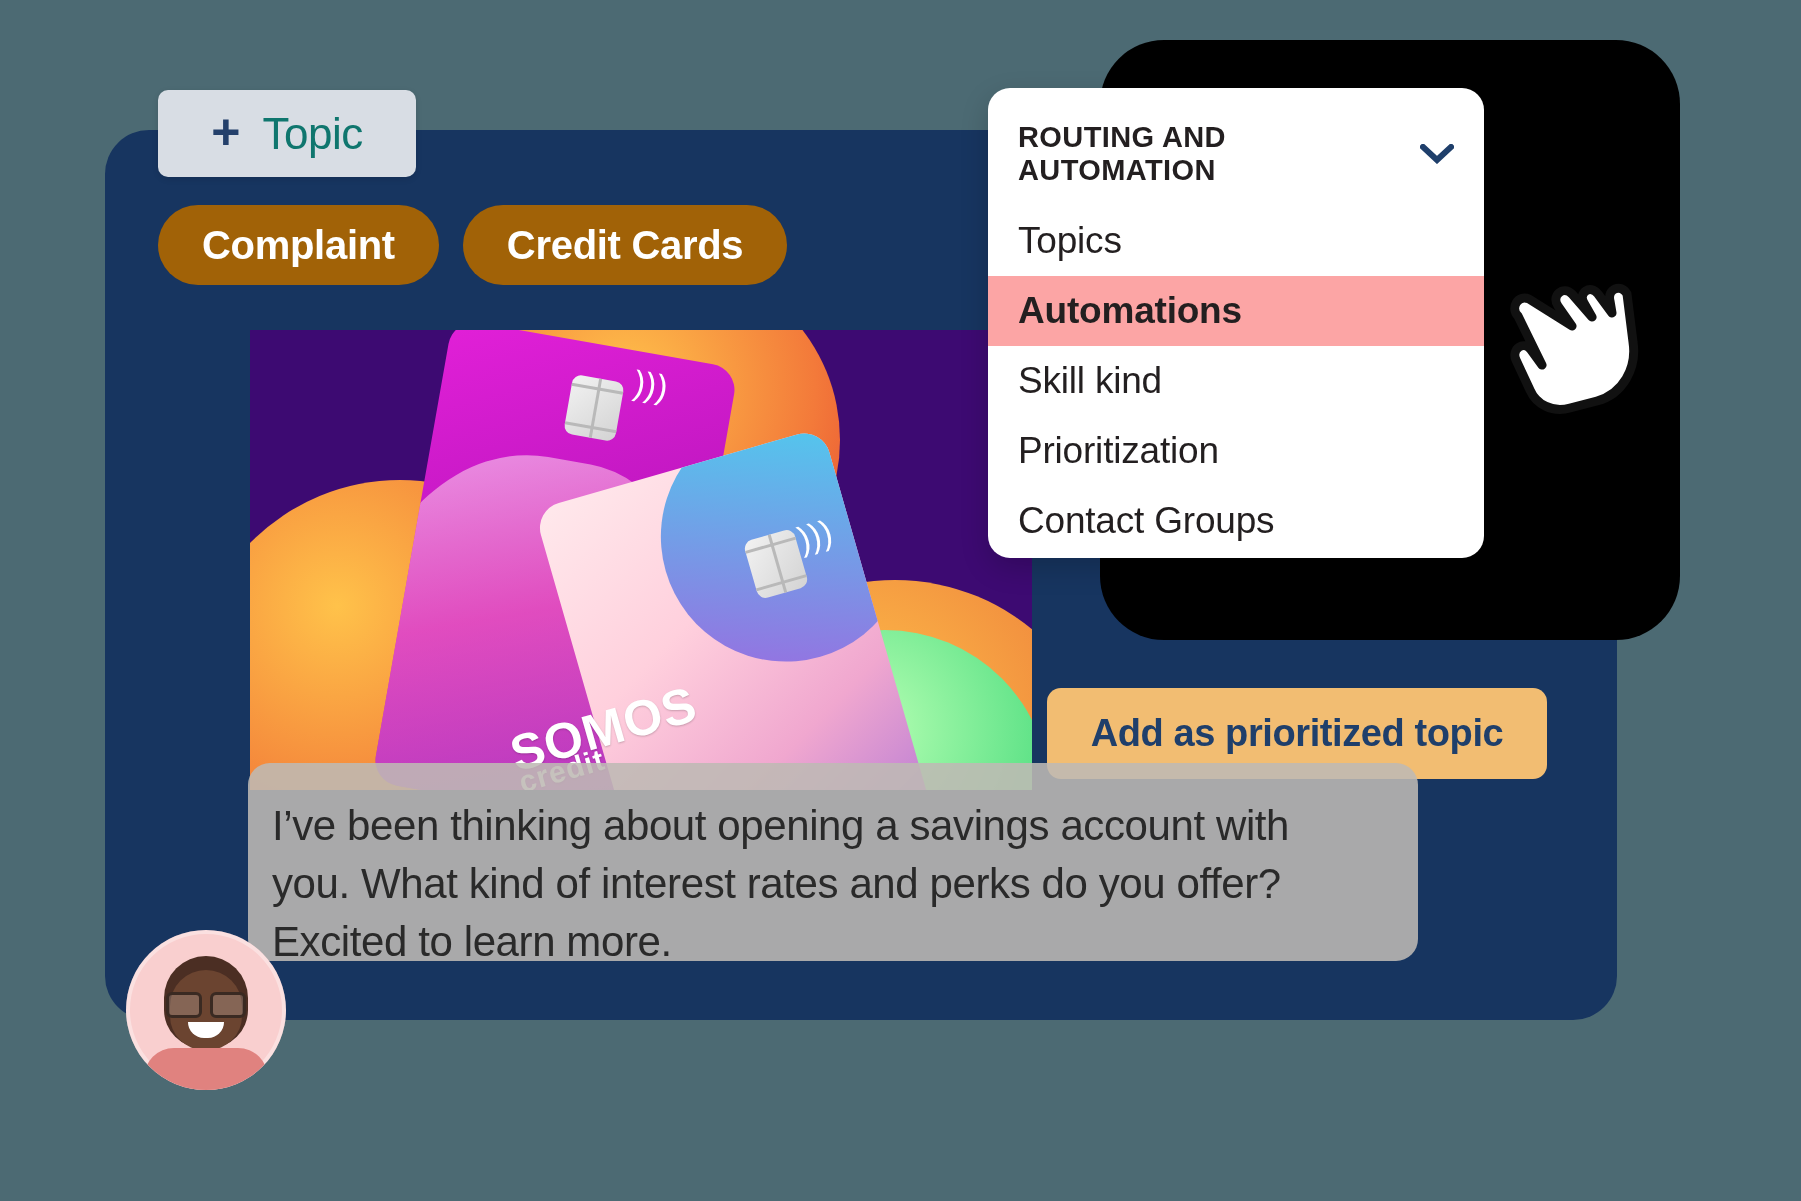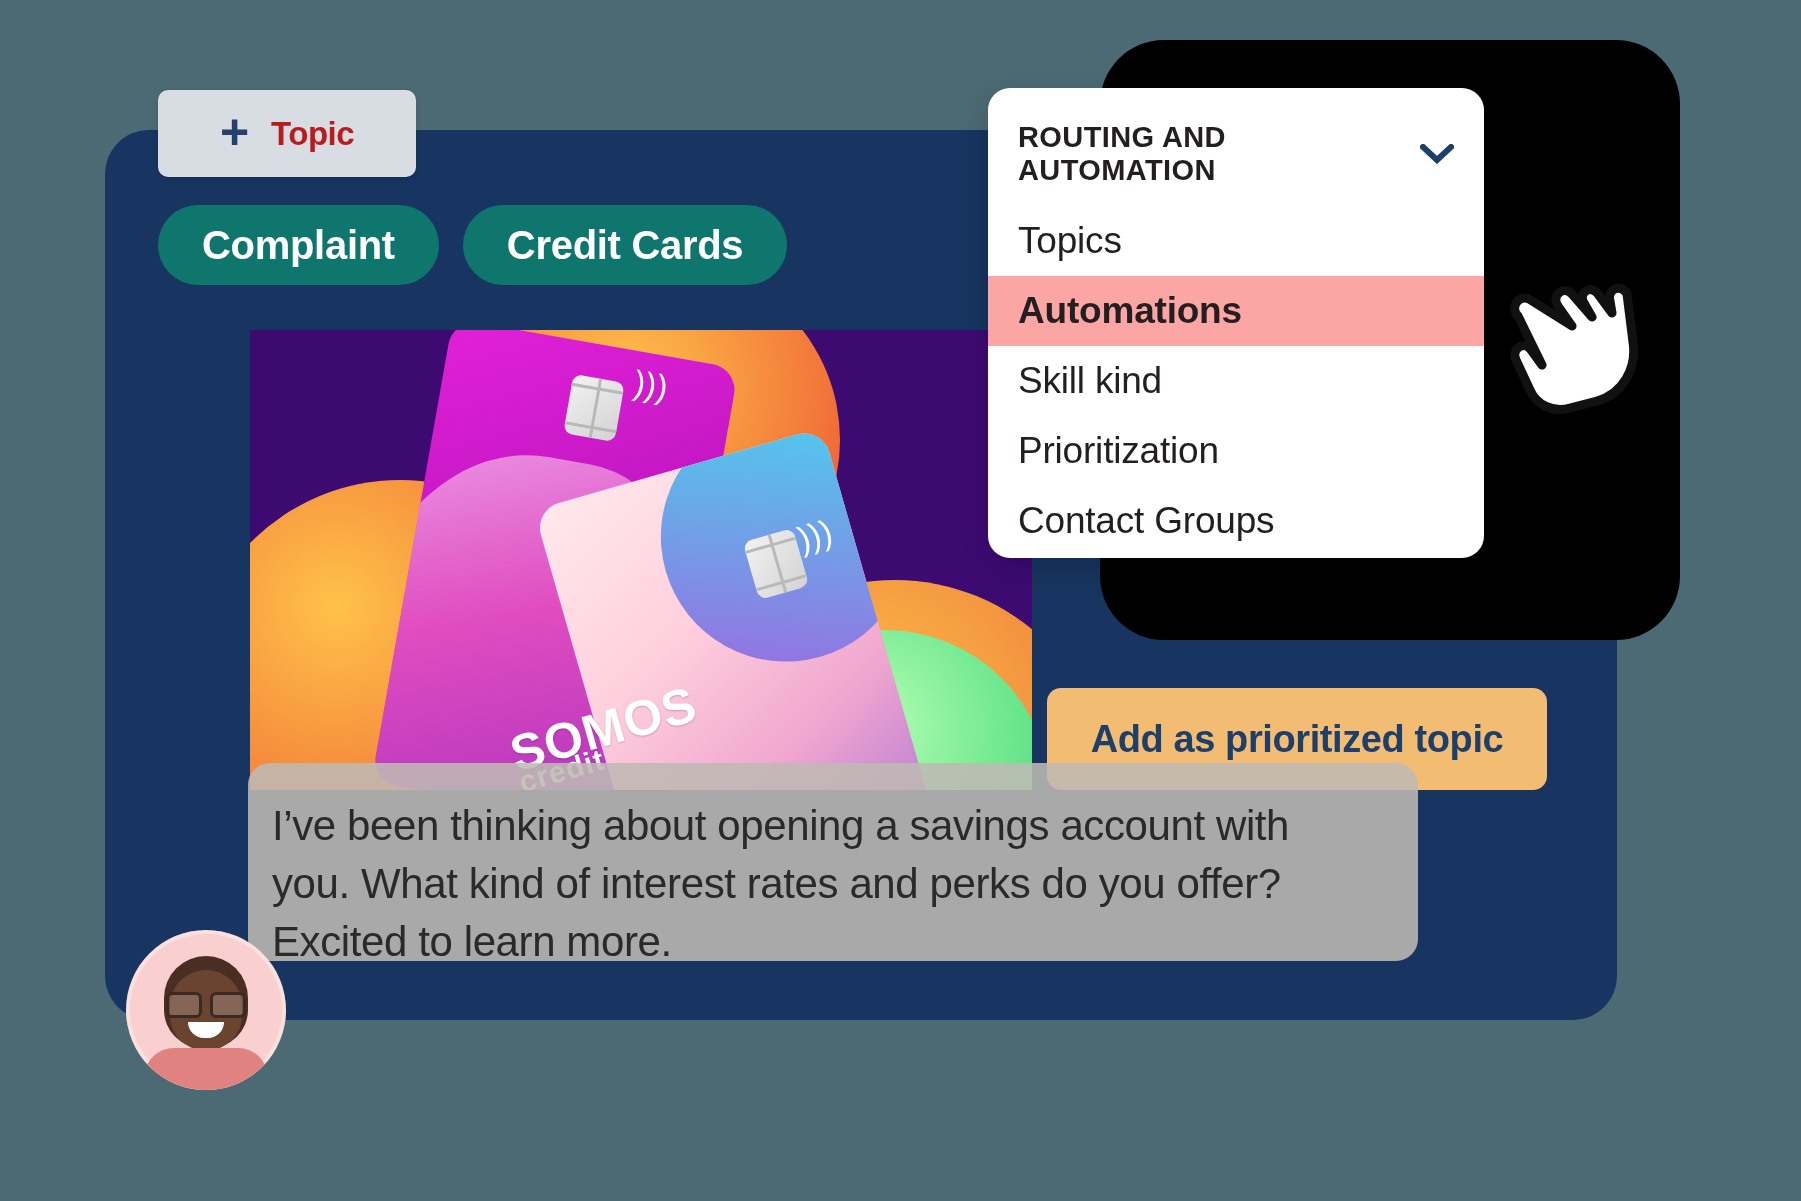--- a/index.html
+++ b/index.html
@@ -23,27 +23,27 @@
     position:absolute;left:158px;top:90px;width:258px;height:87px;
     background:#d8dde4;border-radius:10px;
     display:flex;align-items:center;justify-content:center;gap:22px;
     box-shadow:0 2px 6px rgba(0,0,0,.12);
   }
   #add-topic-button .plus{
     color:#24406b;font-size:50px;font-weight:700;line-height:1;
     display:block;margin-top:-4px;
   }
   #add-topic-button .lbl{
-    color:#b91c1c;font-size:33px;font-weight:700;letter-spacing:-.5px;
+    color:#0f766e;font-size:44px;font-weight:400;letter-spacing:-.5px;
   }
 
   
   .pill-row{position:absolute;left:158px;top:205px;display:flex;gap:24px;}
   .pill{
-    height:80px;border-radius:40px;background:#0f766e;
+    height:80px;border-radius:40px;background:#a16207;
     display:flex;align-items:center;justify-content:center;
     color:#ffffff;font-size:40px;font-weight:700;letter-spacing:-.3px;
     padding:0 44px;white-space:nowrap;
   }
 
   
   #card-artwork{
     position:absolute;left:250px;top:330px;width:782px;height:460px;
     background:#3d0a72;overflow:hidden;
   }
@@ -107,21 +107,21 @@
   #avatar .face{position:absolute;left:44px;top:40px;width:72px;height:80px;border-radius:36px 36px 34px 34px;background:#6b4430;}
   #avatar .glasses{position:absolute;left:40px;top:62px;width:80px;height:20px;}
   #avatar .glasses i{position:absolute;top:0;width:30px;height:20px;border:3px solid #3a2a22;border-radius:6px;background:rgba(255,255,255,.18);}
   #avatar .glasses i:first-child{left:0;}
   #avatar .glasses i:last-child{right:0;}
   #avatar .smile{position:absolute;left:62px;top:92px;width:36px;height:16px;background:#ffffff;border-radius:0 0 18px 18px;}
   #avatar .shirt{position:absolute;left:18px;top:118px;width:124px;height:60px;border-radius:30px 30px 0 0;background:#e0827f;}
 
   
   #prioritized-topic-button{
-    position:absolute;left:1047px;top:688px;width:500px;height:102px;
+    position:absolute;left:1047px;top:688px;width:500px;height:91px;
     background:#f2bd72;border-radius:14px;
     display:flex;align-items:center;justify-content:center;
     color:#1f3f6b;font-size:38px;font-weight:700;letter-spacing:-.4px;
   }
 
   
   #dropdown-frame{
     position:absolute;left:1100px;top:40px;width:580px;height:600px;
     background:#000000;border-radius:64px;
   }

